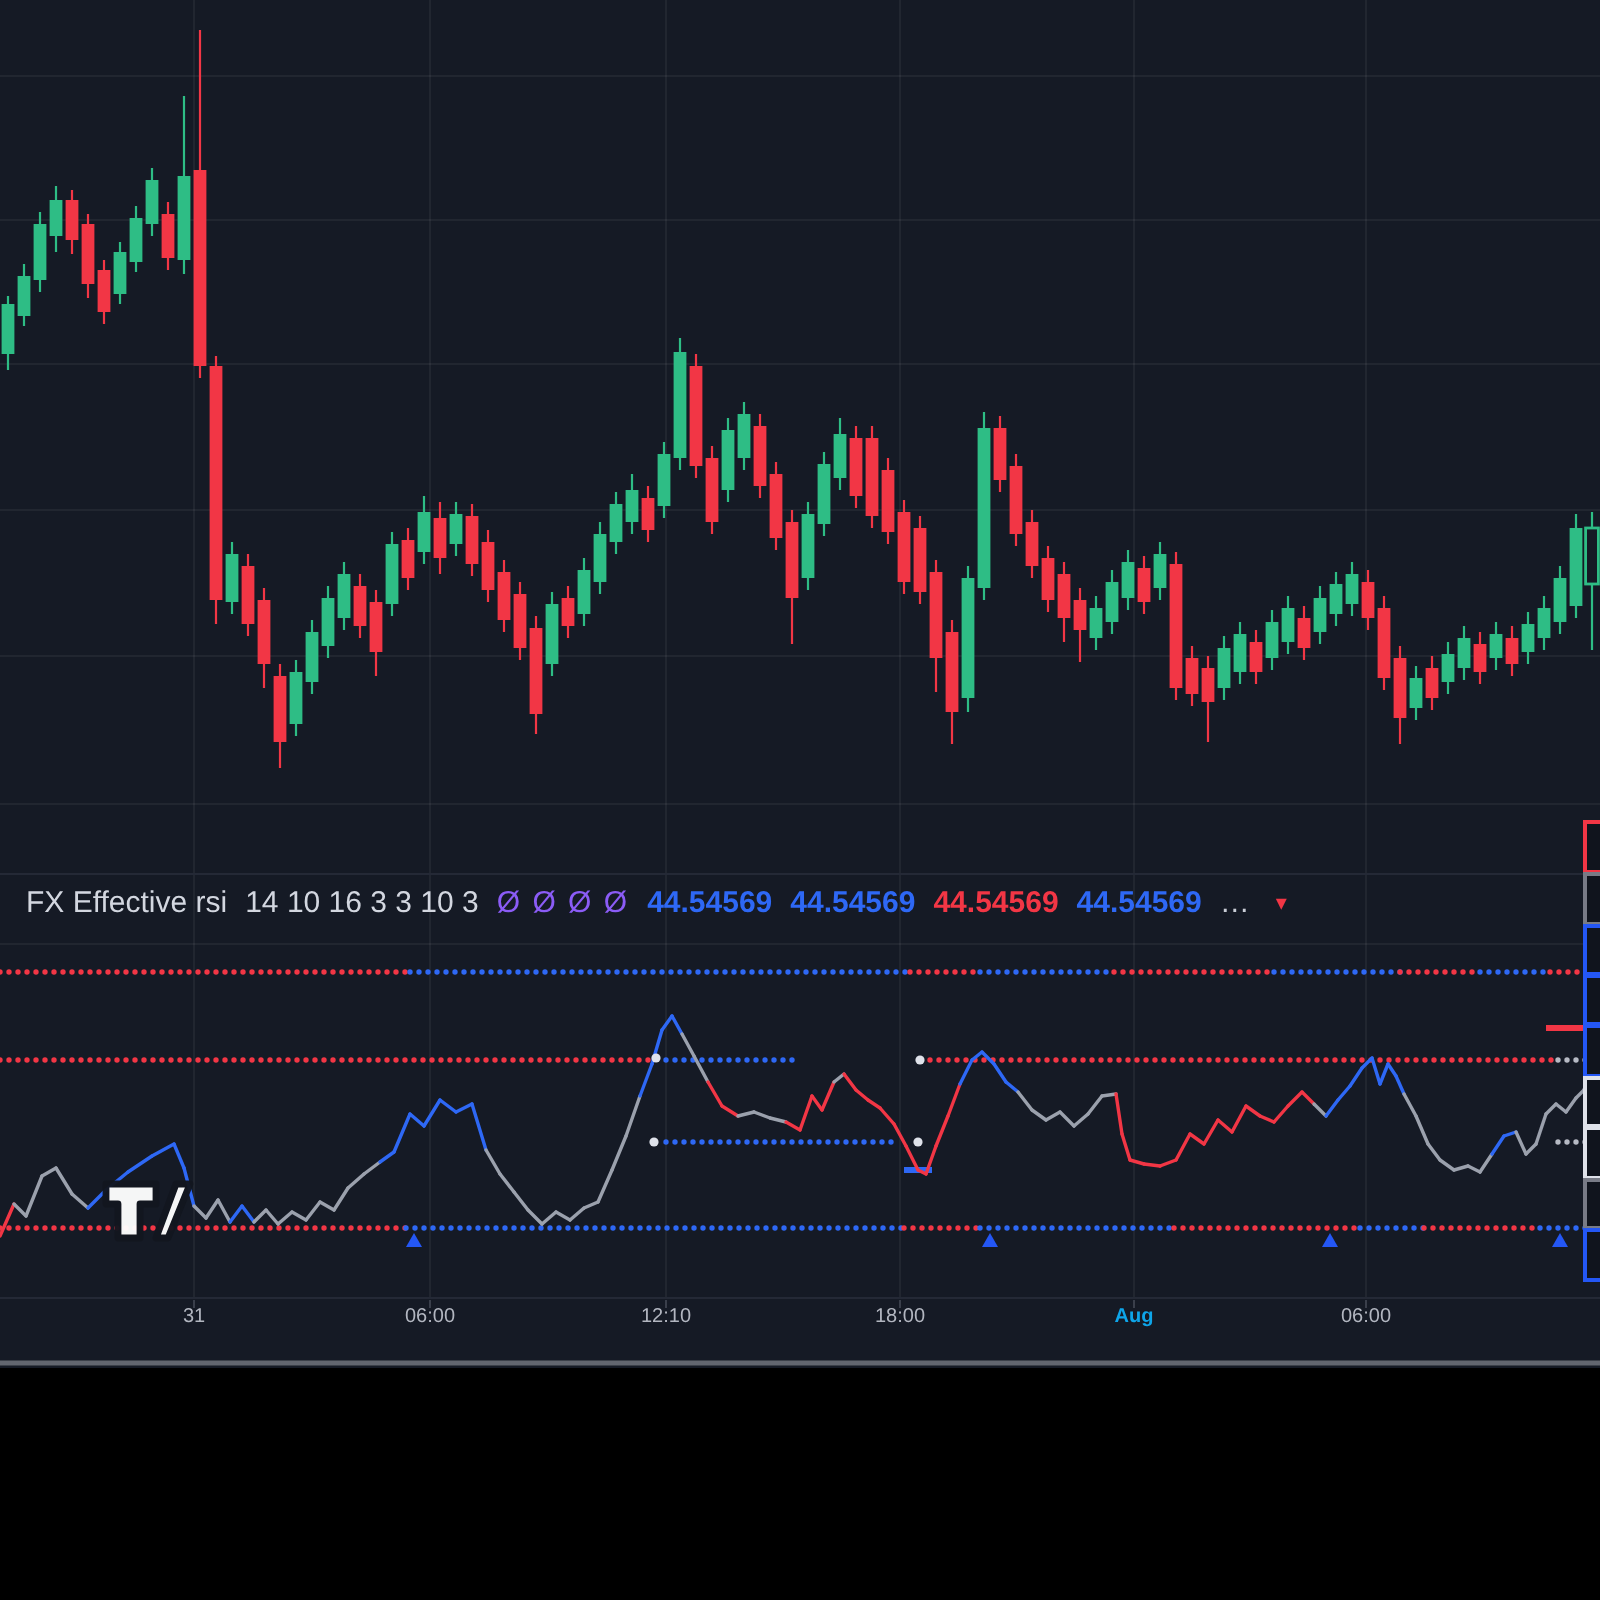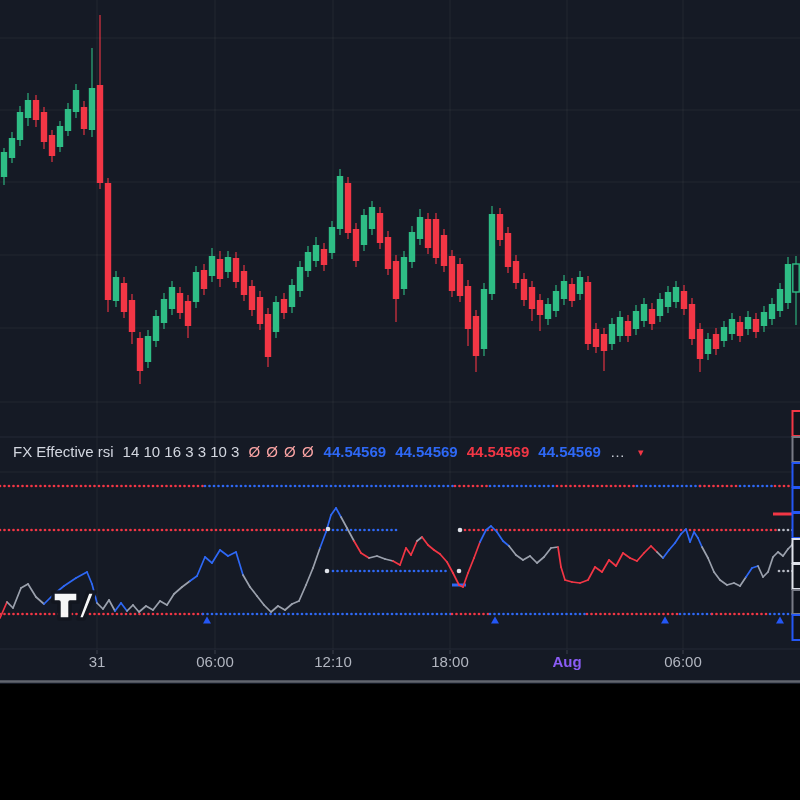--- a/index.html
+++ b/index.html
@@ -2,28 +2,28 @@
 <html><head>
 <meta charset="utf-8">
 <style>
   html,body{margin:0;padding:0;background:#000;}
   .screen{position:relative;width:800px;height:800px;background:#000;overflow:hidden;
           font-family:"Liberation Sans", sans-serif;}
   .chart-area{position:absolute;left:0;top:0;width:800px;height:684px;background:#151a25;}
   #chart-svg{position:absolute;left:0;top:0;}
   .legend{position:absolute;left:13px;top:443px;display:flex;align-items:flex-start;gap:9px;
           font-size:15px;line-height:18px;color:#d3d7e0;white-space:nowrap;z-index:5;}
-  .legend .flags{color:#fca5a5;letter-spacing:1px;}
+  .legend .flags{color:#8b5cf6;letter-spacing:1px;}
   .legend .val{font-weight:700;}
   .legend .caret{color:#f23645;font-size:11px;margin-left:2px;}
   .legend .more{color:#c9cdd6;letter-spacing:2px;}
   .time-axis{position:absolute;left:0;top:649px;width:800px;height:34px;z-index:4;}
-  .time-axis span{position:absolute;top:4px;transform:translateX(-50%);font-size:15px;
+  .time-axis span{position:absolute;top:4px;transform:translateX(-50%);font-size:10px;
           font-weight:500;color:#b2b6c0;}
-  .time-axis span.strong{color:#8b5cf6;font-weight:700;}
+  .time-axis span.strong{color:#0ea5e9;font-weight:700;}
   .tv-logo{position:absolute;left:50px;top:584px;z-index:3;opacity:0.96;}
 </style>
 </head>
 <body>
 
 <div class="screen">
   <div class="chart-area">
     <svg id="chart-svg" width="800" height="684">
       <g id="layer-grid">
           <line x1="97" y1="0" x2="97" y2="649" stroke="rgba(255,255,255,0.055)"></line>

